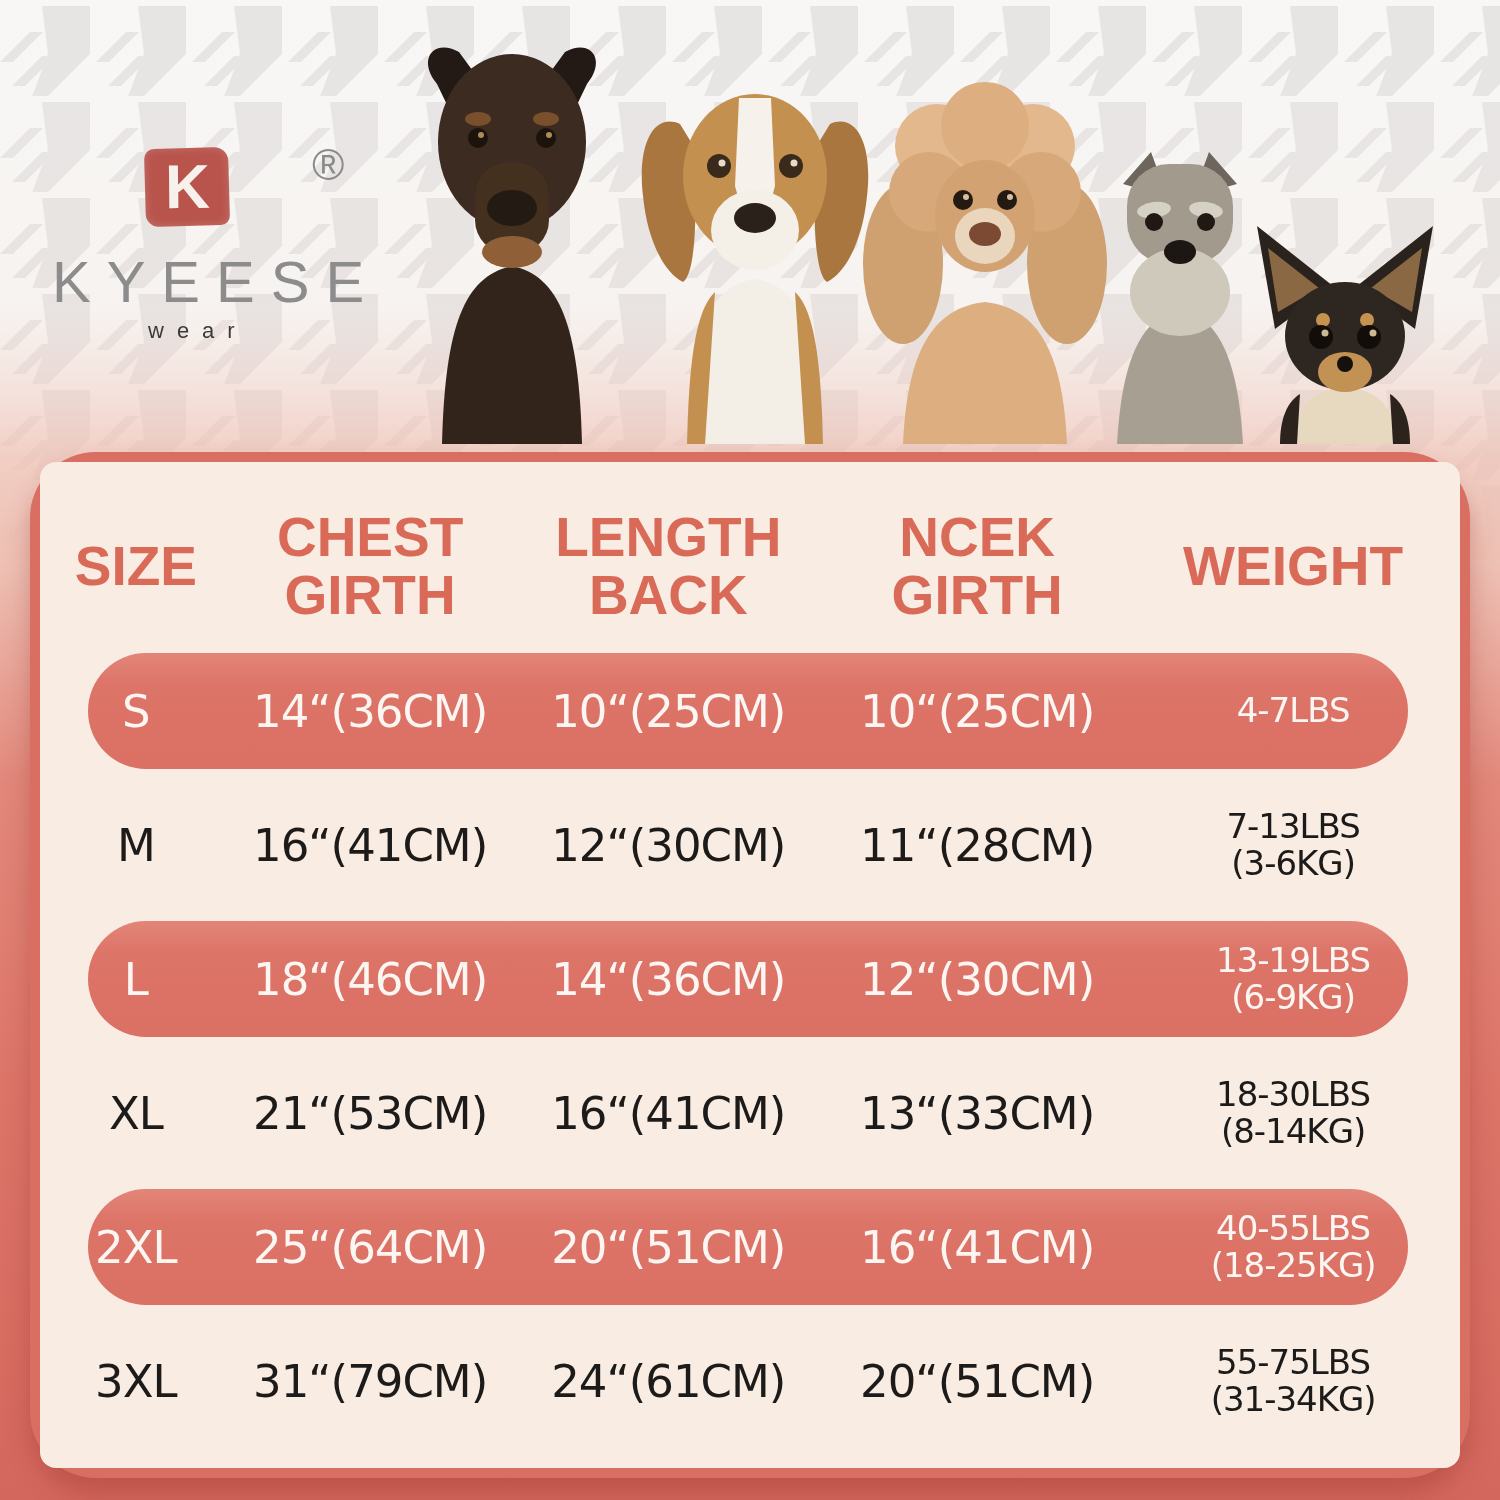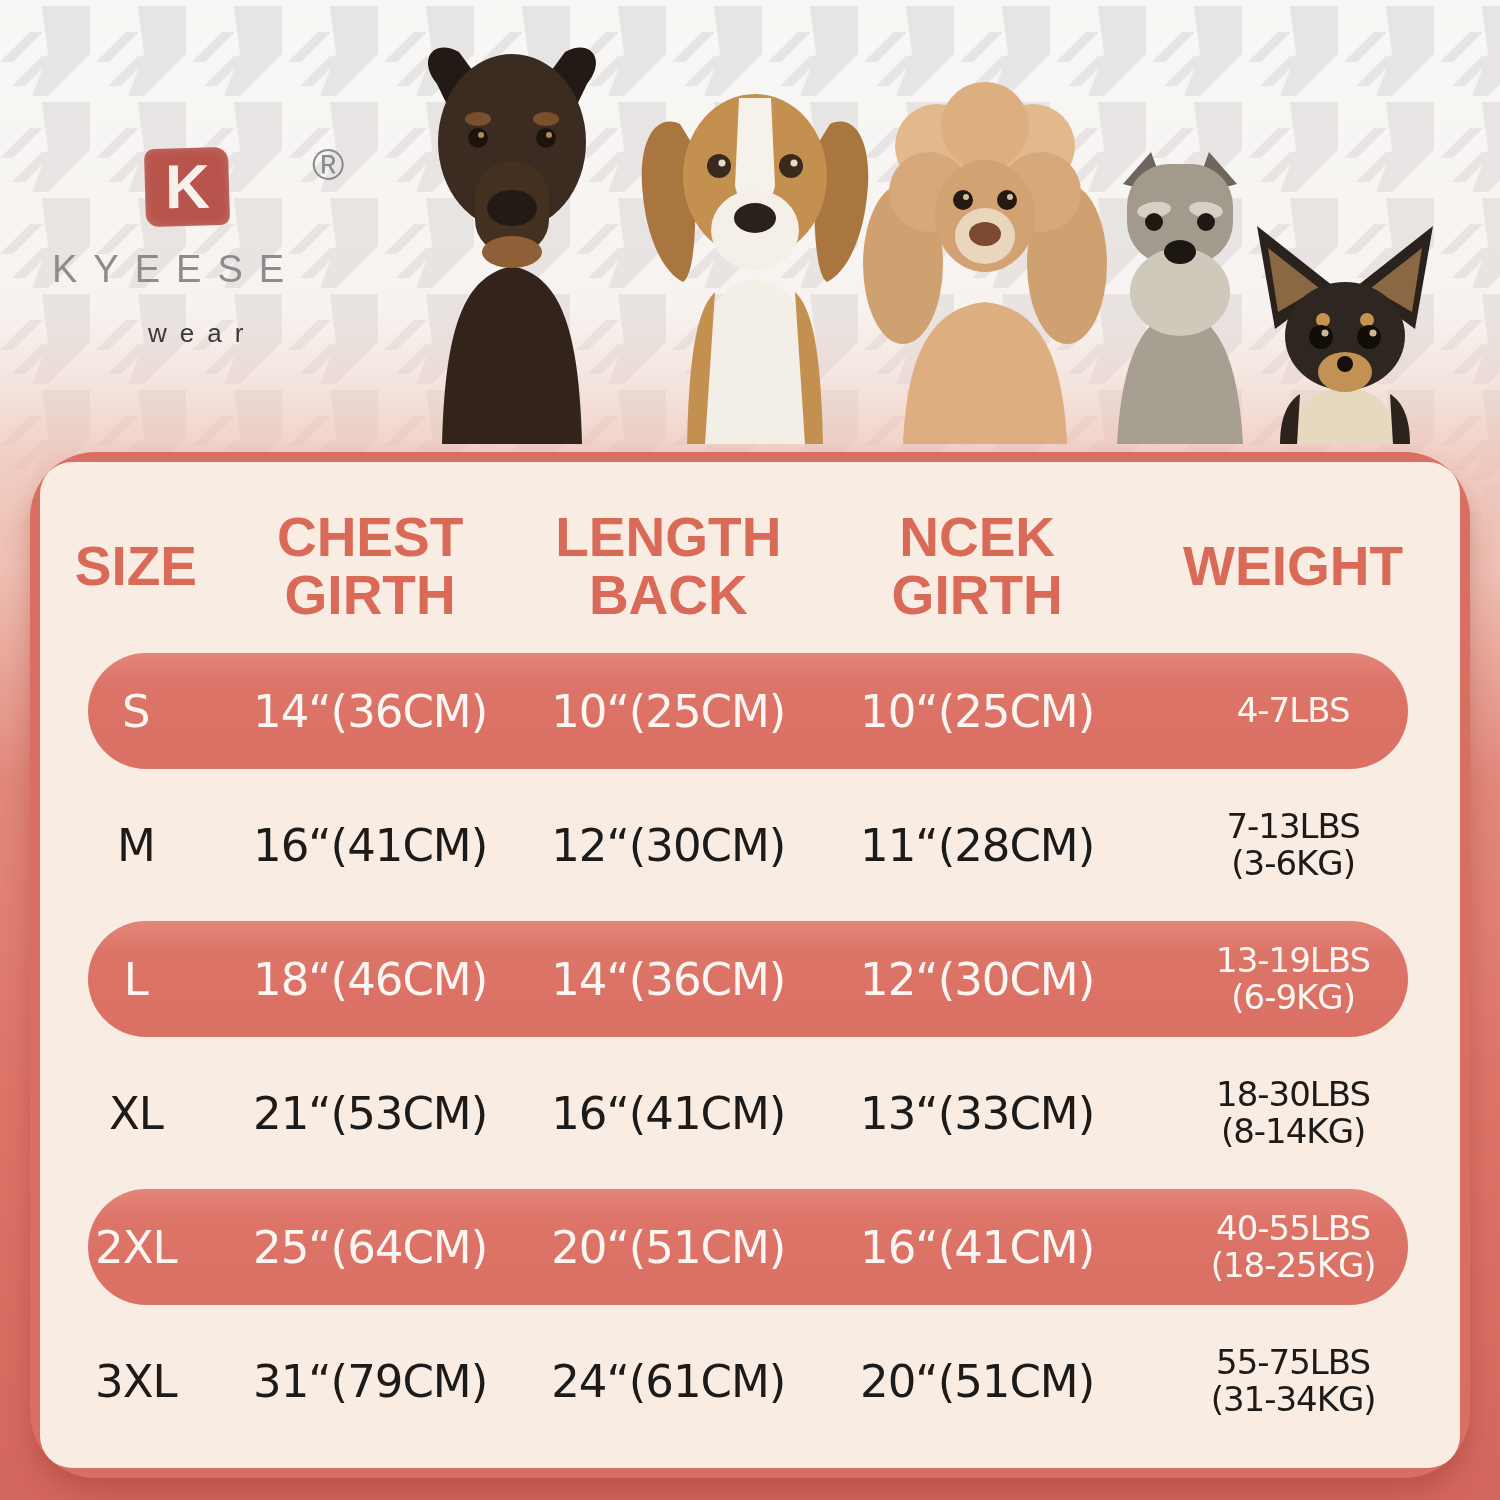--- a/index.html
+++ b/index.html
@@ -18,30 +18,30 @@
     display:flex;align-items:center;justify-content:center;
     box-shadow:inset 0 0 10px rgba(255,255,255,.18);
   }
   .logo-square span{
     font-family:"Liberation Sans",sans-serif;font-weight:bold;font-size:62px;
     color:#f7f1ec;line-height:1;transform:rotate(1deg);
   }
   .logo-reg{position:absolute;left:272px;top:10px;font-family:"Liberation Sans",sans-serif;
     font-size:44px;color:#8a8a8a;}
   .logo-name{position:absolute;left:12px;top:118px;font-family:"Liberation Sans",sans-serif;
-    font-size:38px;color:#8d8c8c;letter-spacing:16px;white-space:nowrap;}
+    font-size:58px;color:#8d8c8c;letter-spacing:16px;white-space:nowrap;}
   .logo-sub{position:absolute;left:108px;top:188px;font-family:"Liberation Sans",sans-serif;
-    font-size:26px;color:#3a3a3a;letter-spacing:13px;white-space:nowrap;}
+    font-size:22px;color:#3a3a3a;letter-spacing:13px;white-space:nowrap;}
   
   .panel{
     position:absolute;left:30px;top:452px;width:1440px;height:1026px;z-index:3;
     background:#d96f63;border-radius:66px;
     box-shadow:0 16px 24px rgba(145,48,40,.35);
   }
-  .panel-inner{position:absolute;inset:10px;background:#f8ece3;border-radius:32px;overflow:hidden;padding-left:28px;}
+  .panel-inner{position:absolute;inset:10px;background:#f8ece3;border-radius:16px;overflow:hidden;padding-left:28px;}
   .grid-cols{display:grid;grid-template-columns:13.5% 19.5% 22.5% 21% 23.5%;}
   .thead{position:absolute;left:0;top:28px;width:100%;height:152px;align-items:center;}
   .th{display:flex;flex-direction:column;align-items:center;justify-content:center;
       font-family:"Liberation Sans",sans-serif;font-weight:bold;font-size:55px;
       line-height:1.06;color:#d96a58;text-align:center;letter-spacing:0px;}
   .tbody{position:absolute;left:0;top:182px;width:100%;}
   .tr{position:relative;height:134px;align-items:center;}
   .tr .pill{position:absolute;left:48px;right:52px;top:9px;bottom:9px;
       background:linear-gradient(180deg,#e28578 0%,#dd7468 28%,#db7064 100%);
       border-radius:60px;z-index:0;}

